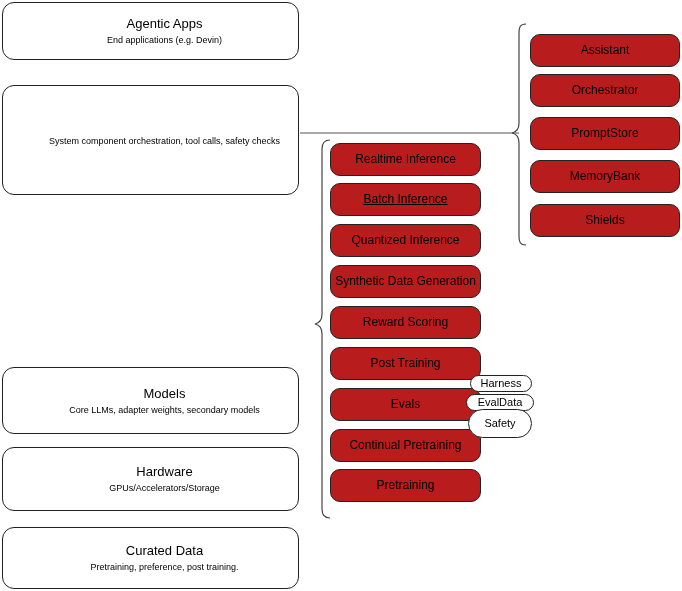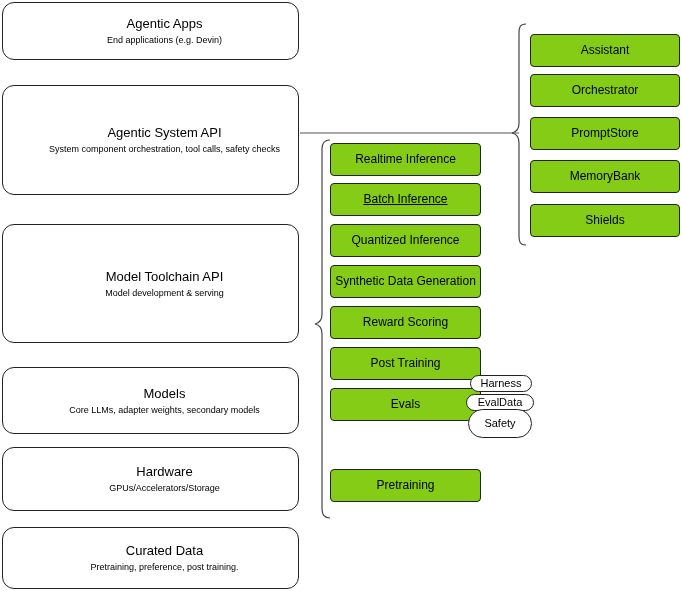--- a/index.html
+++ b/index.html
@@ -49,22 +49,22 @@
     text-align: center;
     white-space: nowrap;
     margin-top: 2px;
   }
 
   
   .cap-box {
     position: absolute;
     box-sizing: border-box;
     border: 1px solid #222222;
-    border-radius: 4px;
-    background: #84cc16;
+    border-radius: 10px;
+    background: #b91c1c;
     display: flex;
     align-items: center;
     justify-content: center;
     font-size: 12px;
     line-height: 15px;
     white-space: nowrap;
   }
 
   
   .pill {
@@ -131,28 +131,23 @@
   </svg>
 
   <div class="boxes-layer">
 
     <div class="layer-box" style="left:2px; top:2px; width:297px; height:58px;">
       <div class="layer-title">Agentic Apps</div>
       <div class="layer-sub">End applications (e.g. Devin)</div>
     </div>
 
     <div class="layer-box" style="left:2px; top:85px; width:297px; height:110px;">
-      <div class="layer-title">Agentic System API</div>
       <div class="layer-sub">System component orchestration, tool calls, safety checks</div>
     </div>
 
-    <div class="layer-box" style="left:2px; top:224px; width:297px; height:119px;">
-      <div class="layer-title">Model Toolchain API</div>
-      <div class="layer-sub">Model development &amp; serving</div>
-    </div>
 
     <div class="layer-box" style="left:2px; top:367px; width:297px; height:67px;">
       <div class="layer-title">Models</div>
       <div class="layer-sub">Core LLMs, adapter weights, secondary models</div>
     </div>
 
     <div class="layer-box" style="left:2px; top:447px; width:297px; height:64px;">
       <div class="layer-title">Hardware</div>
       <div class="layer-sub">GPUs/Accelerators/Storage</div>
     </div>
@@ -169,20 +164,21 @@
     <div class="cap-box" style="left:330px; top:224px; width:151px; height:33px;">Quantized Inference</div>
 
     <div class="cap-box" style="left:330px; top:265px; width:151px; height:33px;">Synthetic Data Generation</div>
 
     <div class="cap-box" style="left:330px; top:306px; width:151px; height:33px;">Reward Scoring</div>
 
     <div class="cap-box" style="left:330px; top:347px; width:151px; height:33px;">Post Training</div>
 
     <div class="cap-box" style="left:330px; top:388px; width:151px; height:33px;">Evals</div>
 
+    <div class="cap-box" style="left:330px; top:429px; width:151px; height:33px;">Continual Pretraining</div>
 
     <div class="cap-box" style="left:330px; top:469px; width:151px; height:33px;">Pretraining</div>
 
     <div class="pill" style="left:470px; top:375px; width:62px; height:17px;">Harness</div>
 
     <div class="pill" style="left:466px; top:394px; width:68px; height:17px;">EvalData</div>
 
     <div class="pill" style="left:468px; top:409px; width:64px; height:29px;">Safety</div>
 
     <div class="cap-box" style="left:530px; top:34px; width:150px; height:33px;">Assistant</div>

